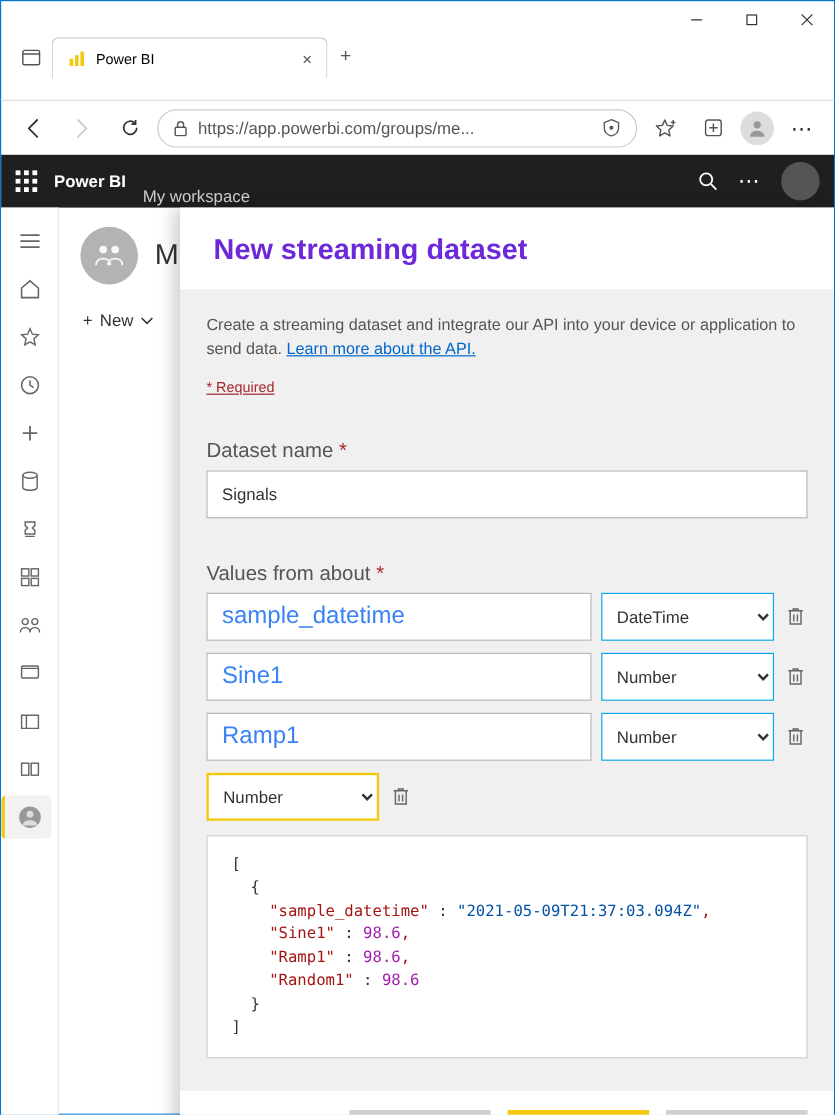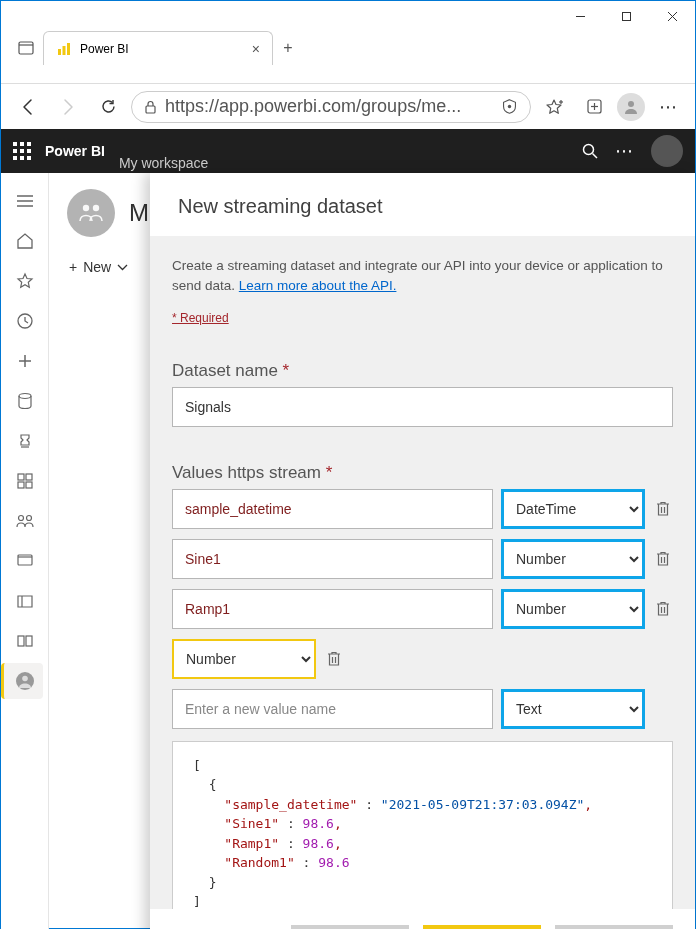--- a/index.html
+++ b/index.html
@@ -13,21 +13,21 @@
 .app-icon-small { width: 34px; height: 30px; display: flex; align-items: center; justify-content: center; color: #555; }
 .tab { display: flex; align-items: center; gap: 8px; padding: 0 12px; height: 34px; border: 1px solid #ccc; border-bottom: none; border-radius: 6px 6px 0 0; background: #fff; min-width: 230px; }
 .tab-favicon { width: 16px; height: 16px; }
 .tab-title { font-size: 12px; flex: 1; }
 .tab-close { font-size: 14px; color: #555; cursor: pointer; margin-left: auto; }
 .new-tab-btn { width: 30px; height: 30px; display: flex; align-items: center; justify-content: center; font-size: 16px; color: #555; cursor: pointer; }
 
 .addr-row { display: flex; align-items: center; height: 46px; padding: 0 10px; gap: 6px; border-top: 1px solid #ddd; }
 .nav-btn { width: 34px; height: 34px; display: flex; align-items: center; justify-content: center; color: #333; font-size: 16px; border-radius: 4px; }
 .nav-btn.disabled { color: #bbb; }
-.addr-bar { flex: 1; display: flex; align-items: center; height: 32px; border: 1px solid #ccc; border-radius: 16px; padding: 0 12px; gap: 8px; font-size: 18px; color: #555; min-width: 0; }
+.addr-bar { flex: 1; display: flex; align-items: center; height: 32px; border: 1px solid #ccc; border-radius: 16px; padding: 0 12px; gap: 8px; font-size: 14px; color: #555; min-width: 0; }
 .addr-bar .lock { color: #555; }
 .addr-url { flex: 1; overflow: hidden; white-space: nowrap; min-width: 0; }
 .addr-icon { color: #555; font-size: 15px; }
 .avatar-sm { width: 28px; height: 28px; border-radius: 50%; background: #ddd; display: flex; align-items: center; justify-content: center; color: #888; }
 .more-dots { font-size: 18px; padding: 0 8px; color: #333; }
 
 
 .pbi-bar { background: #1f1f1f; height: 44px; display: flex; align-items: center; padding: 0 12px; gap: 14px; color: #fff; }
 .waffle { width: 18px; height: 18px; display: grid; grid-template-columns: repeat(3,4px); grid-template-rows: repeat(3,4px); gap: 3px; }
 .waffle i { background: #fff; }
@@ -49,33 +49,33 @@
 
 .behind-content { flex: 1; padding: 16px 18px; position: relative; }
 .ws-header { display: flex; align-items: center; gap: 14px; }
 .ws-icon { width: 48px; height: 48px; border-radius: 50%; background: #b3b3b3; display: flex; align-items: center; justify-content: center; color: #fff; }
 .ws-title { font-size: 24px; font-weight: 300; color: #333; }
 .toolbar-behind { display: flex; align-items: center; gap: 6px; margin-top: 22px; margin-left: 2px; color: #333; font-size: 14px; }
 
 
 .panel { position: absolute; top: 0; right: 0; bottom: 0; width: 545px; background: #fff; box-shadow: -6px 0 12px rgba(0,0,0,0.18); display: flex; flex-direction: column; }
 .panel-header { padding: 22px 28px 18px; }
-.panel-title { font-size: 20px; font-weight: 400; color: #404040; }
+.panel-title { font-size: 24px; font-weight: 700; color: #6d28d9; }
 .panel-body { background: #f0f0f0; flex: 1; padding: 20px 22px 18px; overflow-y: auto; }
 .intro { font-size: 13.5px; color: #555; line-height: 1.5; margin-bottom: 14px; }
 .intro a { color: #0066cc; text-decoration: underline; }
 .required-note { font-size: 12px; color: #a4262c; margin-bottom: 10px; text-decoration: underline; }
 .field-label { font-size: 17px; color: #555; font-weight: 400; margin-bottom: 6px; margin-top: 36px; }
 .field-label .ast { color: #a4262c; }
 .text-input { width: 100%; height: 40px; border: 1px solid #b6b6b6; background: #fff; padding: 0 12px; font-size: 14px; color: #333; font-family: inherit; }
 
 .stream-section { margin-top: 18px; }
 .value-row { display: flex; align-items: center; gap: 8px; margin-bottom: 10px; }
-.value-name { flex: 1; height: 40px; border: 1px solid #b6b6b6; background: #fff; padding: 12px 12px; font-size: 14px; color: #7f1d1d; font-family: inherit; }
-.value-type { width: 144px; height: 40px; border: 3px solid #0ea5e9; background: #fff; padding: 0 8px; font-size: 14px; color: #333; font-family: inherit; }
+.value-name { flex: 1; height: 40px; border: 1px solid #b6b6b6; background: #fff; padding: 12px 12px; font-size: 20px; color: #3b82f6; font-family: inherit; }
+.value-type { width: 144px; height: 40px; border: 1px solid #0ea5e9; background: #fff; padding: 0 8px; font-size: 14px; color: #333; font-family: inherit; }
 .value-type.highlighted { border: 2px solid #f2c811; }
 .delete-btn { width: 20px; color: #666; cursor: pointer; display: flex; justify-content: center; }
 .delete-btn.hidden { visibility: hidden; }
 .value-name::placeholder { color: #888; }
 
 .json-preview { background: #fff; border: 1px solid #ccc; padding: 14px 20px; font-family: Consolas, monospace; font-size: 13px; line-height: 1.5; color: #333; white-space: pre; margin-top: 12px; overflow-x: auto; }
 .json-preview .key { color: #a31515; }
 .json-preview .str { color: #0451a5; }
 .json-preview .num { color: #a21caf; }
 .json-preview .punct { color: #a31515; }
@@ -328,21 +328,21 @@
       <div class="panel-body">
         <div class="intro">
           <span>Create a streaming dataset and integrate our API into your device or application to send data. </span><a href="#">Learn more about the API.</a>
         </div>
         <div class="required-note">* Required</div>
 
         <div class="field-label"><span>Dataset name</span> <span class="ast">*</span></div>
         <input class="text-input" value="Signals" style="">
 
         <div class="stream-section">
-          <div class="field-label"><span>Values https stream</span> <span class="ast">*</span></div>
+          <div class="field-label"><span>Values from about</span> <span class="ast">*</span></div>
           <div id="value-rows">
               <div class="value-row">
                 <input class="value-name" value="sample_datetime" style="">
                 <select class="value-type"><option>DateTime</option></select>
                 <div class="delete-btn">
                   <svg width="14" height="16" viewBox="0 0 14 16">
                     <path d="M1 3h12M5 3V1.5h4V3M2.5 3v11h9V3M5.5 6v6M8.5 6v6" stroke="#666" fill="none" stroke-width="1.2"></path>
                   </svg>
                 </div>
               </div>
@@ -366,25 +366,20 @@
               </div>
               <div class="value-row">
                 <select class="value-type highlighted"><option>Number</option></select>
                 <div class="delete-btn">
                   <svg width="14" height="16" viewBox="0 0 14 16">
                     <path d="M1 3h12M5 3V1.5h4V3M2.5 3v11h9V3M5.5 6v6M8.5 6v6" stroke="#666" fill="none" stroke-width="1.2"></path>
                   </svg>
                 </div>
               </div>
             </div>
-          <div class="value-row">
-            <input class="value-name" placeholder="Enter a new value name" style="">
-            <select class="value-type"><option>Text</option></select>
-            <div class="delete-btn hidden"></div>
-          </div>
         </div>
 
         <div class="json-preview" id="json-preview">[
   {
     <span class="key">"sample_datetime"</span> : <span class="str">"2021-05-09T21:37:03.094Z"</span><span class="punct">,</span>
     <span class="key">"Sine1"</span> : <span class="num">98.6</span><span class="punct">,</span>
     <span class="key">"Ramp1"</span> : <span class="num">98.6</span><span class="punct">,</span>
     <span class="key">"Random1"</span> : <span class="num">98.6</span>
   }
 ]</div>

